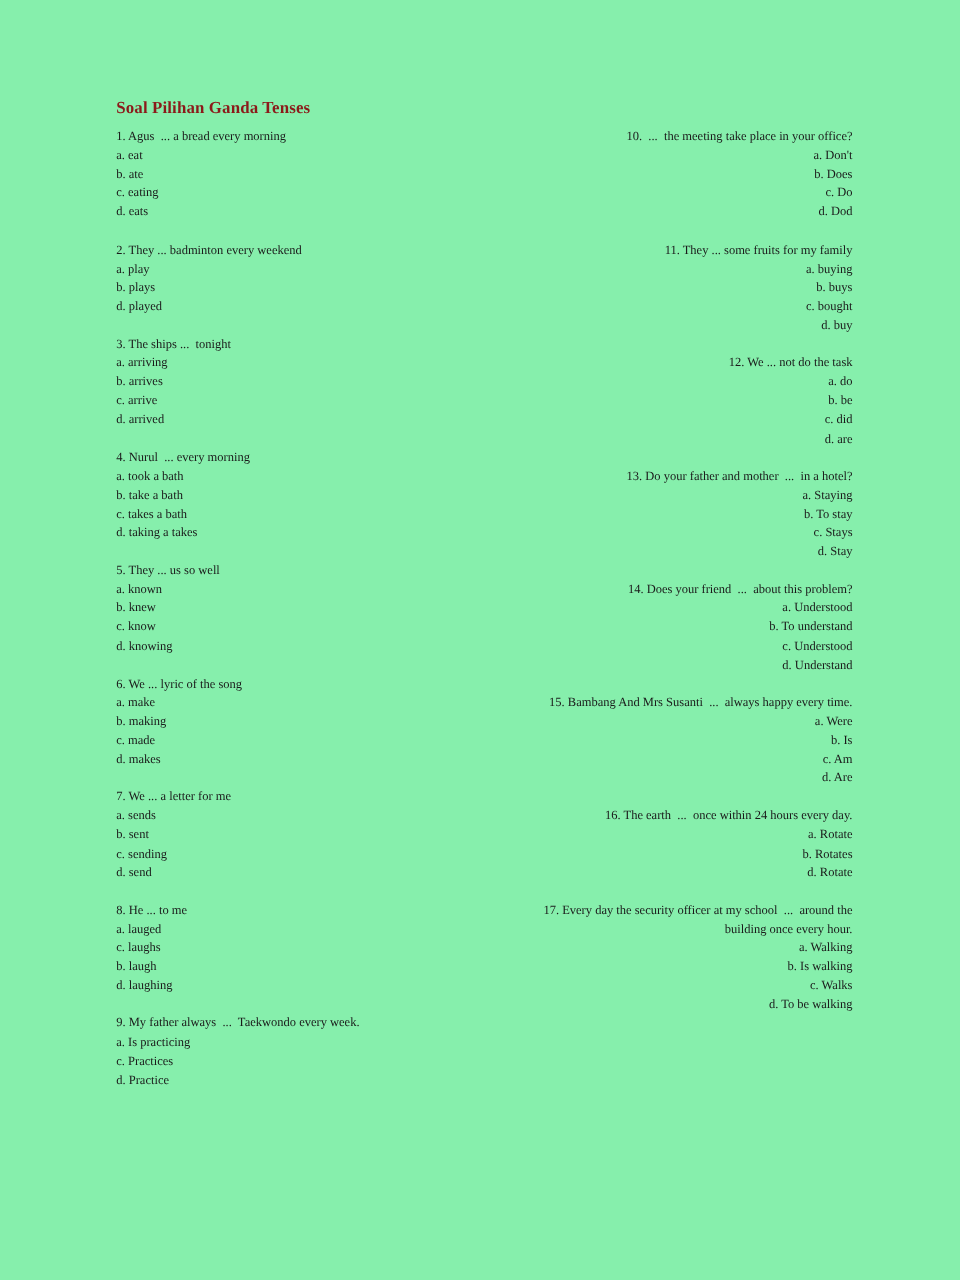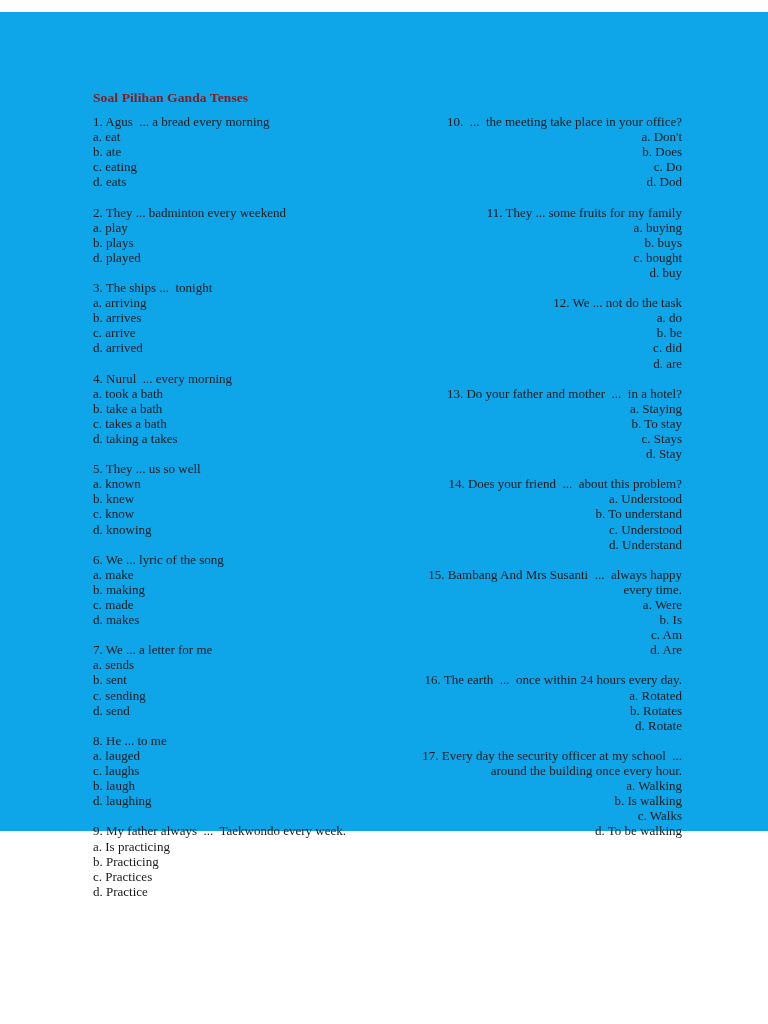--- a/index.html
+++ b/index.html
@@ -10,38 +10,38 @@
   body {
     width: 768px;
     height: 1024px;
     position: relative;
     overflow: hidden;
     font-family: "Liberation Serif", "DejaVu Serif", serif;
     color: #1a1a1a;
   }
   .page {
     position: absolute;
-    left: 0; top: 12px;
-    width: 768px; height: 819px;
-    background: #0ea5e9;
+    left: 0; top: 0;
+    width: 768px; height: 1024px;
+    background: #86efac;
   }
   .title {
     position: absolute;
     left: 93px;
     top: 78px;
     font-size: 13.5px;
     font-weight: bold;
     color: #8b1a1a;
     letter-spacing: 0.1px;
   }
   .column {
     position: absolute;
     top: 102px;
     width: 280px;
-    font-size: 13px;
+    font-size: 10px;
     line-height: 15.1px;
   }
   .col-left { left: 93px; }
   .col-right { left: 407px; width: 275px; text-align: right; }
   .question {
     margin: 0 0 15.1px 0;
   }
   .q-text {
     display: block;
     white-space: pre-wrap;
@@ -109,21 +109,20 @@
     <div class="question">
       <span class="q-text">8. He ... to me</span>
       <span class="option">a. lauged</span>
       <span class="option">c. laughs</span>
       <span class="option">b. laugh</span>
       <span class="option">d. laughing</span>
     </div>
     <div class="question">
       <span class="q-text">9. My father always  ...  Taekwondo every week.</span>
       <span class="option">a. Is practicing</span>
-      <span class="option">b. Practicing</span>
       <span class="option">c. Practices</span>
       <span class="option">d. Practice</span>
     </div>
   </div>
 
   <div class="column col-right">
     <div class="question">
       <span class="q-text">10.  ...  the meeting take place in your office?</span>
       <span class="option">a. Don't</span>
       <span class="option">b. Does</span>
@@ -160,21 +159,21 @@
     </div>
     <div class="question">
       <span class="q-text">15. Bambang And Mrs Susanti  ...  always happy every time.</span>
       <span class="option">a. Were</span>
       <span class="option">b. Is</span>
       <span class="option">c. Am</span>
       <span class="option">d. Are</span>
     </div>
     <div class="question">
       <span class="q-text">16. The earth  ...  once within 24 hours every day.</span>
-      <span class="option">a. Rotated</span>
+      <span class="option">a. Rotate</span>
       <span class="option">b. Rotates</span>
       <span class="option">d. Rotate</span>
     </div>
     <div class="question">
       <span class="q-text">17. Every day the security officer at my school  ...  around the building once every hour.</span>
       <span class="option">a. Walking</span>
       <span class="option">b. Is walking</span>
       <span class="option">c. Walks</span>
       <span class="option">d. To be walking</span>
     </div>

